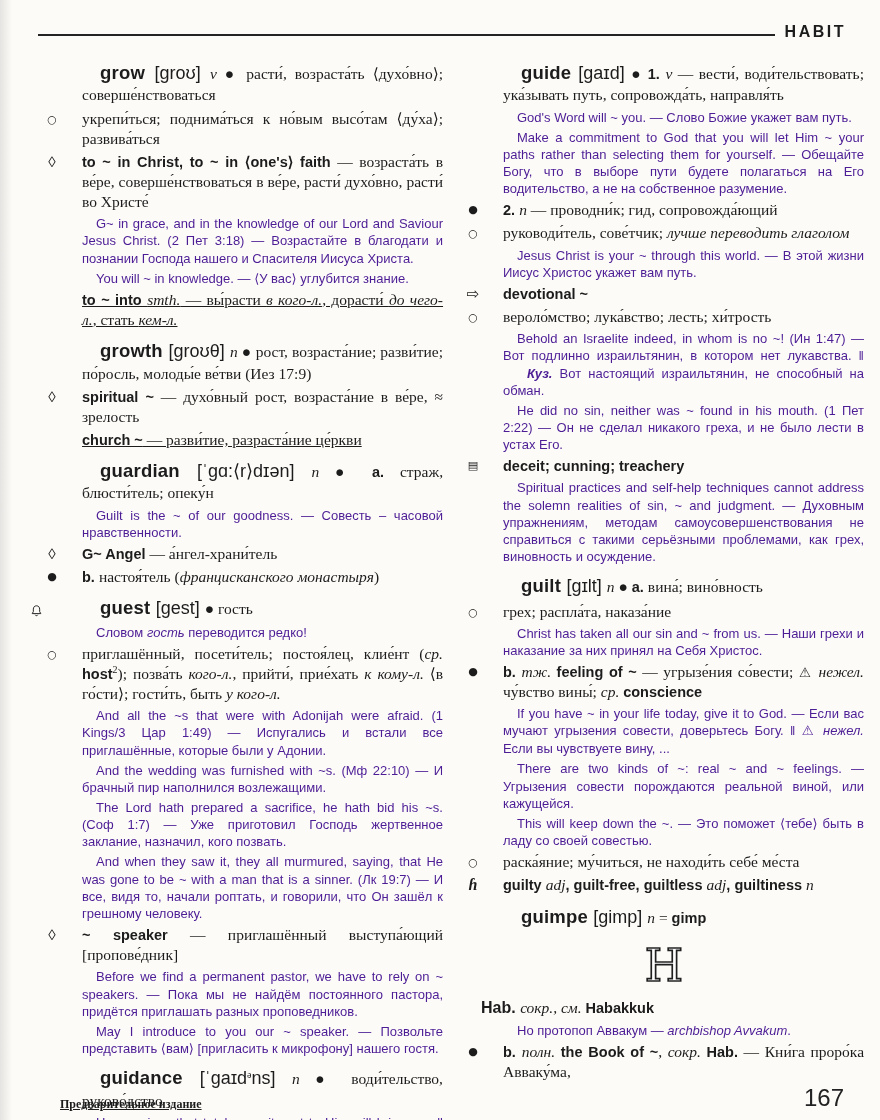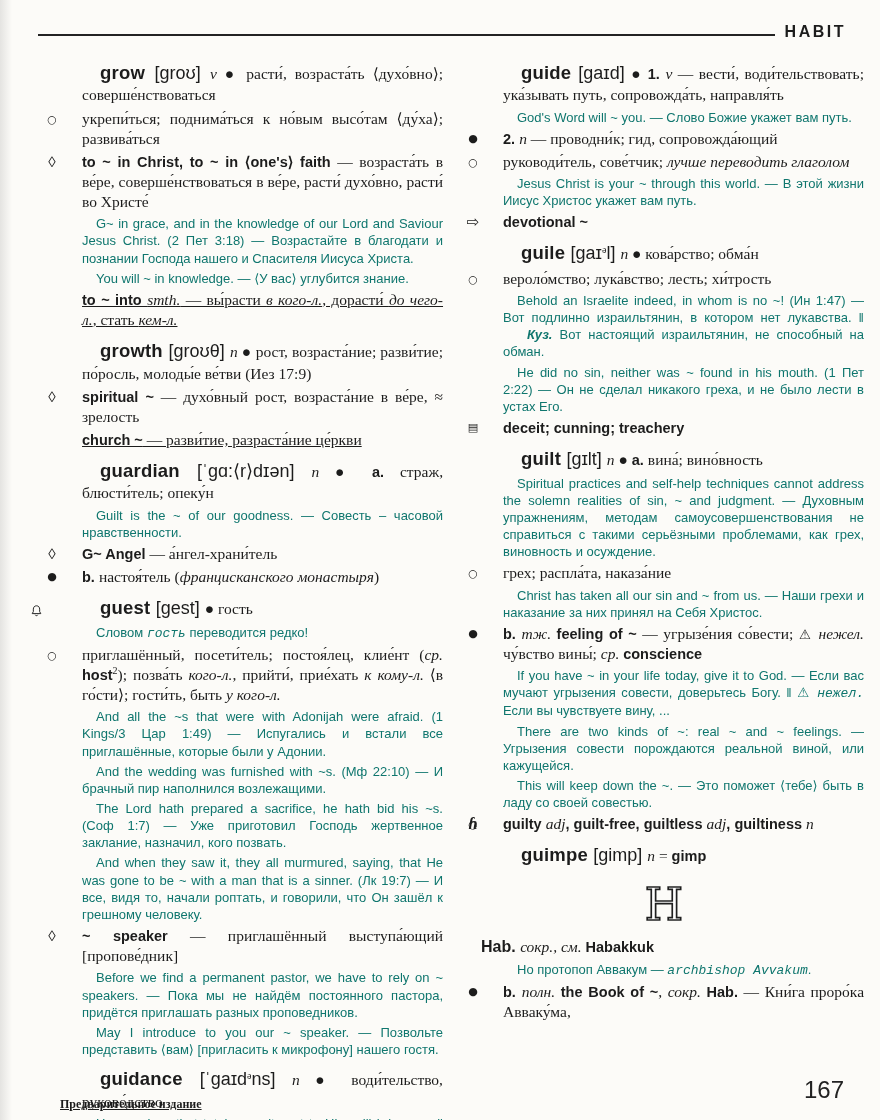--- a/index.html
+++ b/index.html
@@ -23,21 +23,21 @@
   }
   
   .cols{display:flex;gap:20px;padding:12px 16px 0 42px;}
   .col{flex:1;min-width:0;}
   .para{position:relative;text-align:justify;line-height:1.3;font-size:15.5px;}
   .p-entry{padding-left:40px;text-indent:-22px;margin-top:9px;}
   .p-sub{padding-left:40px;margin-top:3px;}
   .p-phrase{padding-left:40px;margin-top:3px;text-decoration:underline;}
   .p-ex{
     padding-left:40px;text-indent:14px;margin-top:3px;
-    font-family:"Liberation Sans",sans-serif;font-size:13px;line-height:1.32;color:#0f766e;
+    font-family:"Liberation Sans",sans-serif;font-size:13px;line-height:1.32;color:#4c1d95;
   }
   .p-letter{text-align:center;margin:14px 0 6px 0;}
   .marker{
     position:absolute;left:2px;top:1px;width:16px;text-align:center;
     font-family:"DejaVu Sans",sans-serif;text-indent:0;color:#1c1c1c;
   }
   .p-entry .marker{left:-14px;top:4px;}
   .m-circle{font-size:11px;top:4px;}
   .m-bullet{font-size:11px;top:3px;}
   .m-diamond{font-size:15px;top:1px;font-family:"Liberation Serif",serif;}
@@ -47,28 +47,28 @@
   
   .s-hw{font-family:"Liberation Sans",sans-serif;font-weight:bold;font-size:18.5px;letter-spacing:.2px;margin-left:40px;}
   .s-hw2{font-family:"Liberation Sans",sans-serif;font-weight:bold;font-size:16px;}
   .s-pron{font-family:"Liberation Sans",sans-serif;font-size:18px;}
   .s-b{font-family:"Liberation Sans",sans-serif;font-weight:bold;font-size:14.5px;}
   .s-i{font-style:italic;}
   .s-bi{font-style:italic;font-weight:bold;margin-left:24px;}
   .s-r{}
   .s-warn{font-family:"DejaVu Sans",sans-serif;font-size:13.5px;}
   sup.s-sup{font-size:10px;line-height:0;}
-  .p-ex .s-i{font-family:Liberation Mono, monospace;}
+  .p-ex .s-i{font-family:Liberation Sans, sans-serif;}
   
   .footer-note{
     position:absolute;left:60px;bottom:8px;
     font-family:"Liberation Serif",serif;font-weight:bold;font-size:12px;text-decoration:underline;
   }
   .footer-page{
-    position:absolute;right:36px;bottom:16px;
+    position:absolute;right:36px;bottom:8px;
     font-family:"Liberation Sans",sans-serif;font-size:24px;color:#222;
   }
   svg{vertical-align:middle;}
 </style>
 </head>
 <body>
 
 <div class="page">
   <div class="header">
     <div class="rule"></div>
@@ -102,38 +102,38 @@
         <div class="para p-ex"><span class="s-r">And when they saw it, they all murmured, saying, that He was gone to be ~ with a man that is a sinner. (Лк 19:7) — И все, видя то, начали роптать, и говорили, что Он зашёл к грешному человеку.</span></div>
         <div class="para p-sub"><span class="marker m-diamond">◊</span><span class="s-b">~ speaker</span><span class="s-r"> — приглашённый выступа́ющий [пропове́дник]</span></div>
         <div class="para p-ex"><span class="s-r">Before we find a permanent pastor, we have to rely on ~ speakers. — Пока мы не найдём постоянного пастора, придётся приглашать разных проповедников.</span></div>
         <div class="para p-ex"><span class="s-r">May I introduce to you our ~ speaker. — Позвольте представить ⟨вам⟩ [пригласить к микрофону] нашего гостя.</span></div>
         <div class="para p-entry"><span class="s-hw">guidance </span><span class="s-pron">[ˈgaɪd</span><sup class="s-sup">ə</sup><span class="s-pron">ns] </span><span class="s-i">n</span><span class="s-r"> ● води́тельство, руково́дство</span></div>
         <div class="para p-ex"><span class="s-r">He promises that total commitment to Him will bring us all His great blessings of His love, presence, help and ~. — Он обещает: наша полная отдача будет многократно вознаграждена обильными благословениями Его любви, общения, помощи и руководства.</span></div>
       </div>
     <div class="col" id="col-right">
         <div class="para p-entry"><span class="s-hw">guide </span><span class="s-pron">[gaɪd] </span><span class="s-r">● </span><span class="s-b">1. </span><span class="s-i">v</span><span class="s-r"> — вести́, води́тельствовать; ука́зывать путь, сопровожда́ть, направля́ть</span></div>
         <div class="para p-ex"><span class="s-r">God's Word will ~ you. — Слово Божие укажет вам путь.</span></div>
+        <div class="para p-ex"><span class="s-r">Make a commitment to God that you will let Him ~ your paths rather than selecting them for yourself. — Обещайте Богу, что в выборе пути будете полагаться на Его водительство, а не на собственное разумение.</span></div>
         <div class="para p-sub"><span class="marker m-bullet">●</span><span class="s-b">2. </span><span class="s-i">n</span><span class="s-r"> — проводни́к; гид, сопровожда́ющий</span></div>
         <div class="para p-sub"><span class="marker m-circle">○</span><span class="s-r">руководи́тель, сове́тчик; </span><span class="s-i">лучше переводить глаголом</span></div>
         <div class="para p-ex"><span class="s-r">Jesus Christ is your ~ through this world. — В этой жизни Иисус Христос укажет вам путь.</span></div>
         <div class="para p-sub"><span class="marker m-arrow">⇨</span><span class="s-b">devotional ~</span></div>
-        <div class="para p-entry"><span class="s-hw">guile </span><span class="s-pron">[gaɪ</span><sup class="s-sup">ə</sup><span class="s-pron">l] </span><span class="s-i">n</span><span class="s-r"> ● кова́рство; обма́н</span></div>
         <div class="para p-sub"><span class="marker m-circle">○</span><span class="s-r">вероло́мство; лука́вство; лесть; хи́трость</span></div>
         <div class="para p-ex"><span class="s-r">Behold an Israelite indeed, in whom is no ~! (Ин 1:47) — Вот подлинно израильтянин, в котором нет лукавства. ‖ </span><span class="s-bi">Куз.</span><span class="s-r"> Вот настоящий израильтянин, не способный на обман.</span></div>
         <div class="para p-ex"><span class="s-r">He did no sin, neither was ~ found in his mouth. (1 Пет 2:22) — Он не сделал никакого греха, и не было лести в устах Его.</span></div>
         <div class="para p-sub"><span class="marker m-sqlines">▤</span><span class="s-b">deceit; cunning; treachery</span></div>
+        <div class="para p-ex"><span class="s-r">Spiritual practices and self-help techniques cannot address the solemn realities of sin, ~ and judgment. — Духовным упражнениям, методам самоусовершенствования не справиться с такими серьёзными проблемами, как грех, виновность и осуждение.</span></div>
         <div class="para p-entry"><span class="s-hw">guilt </span><span class="s-pron">[gɪlt] </span><span class="s-i">n</span><span class="s-r"> ● </span><span class="s-b">a. </span><span class="s-r">вина́; вино́вность</span></div>
-        <div class="para p-ex"><span class="s-r">Spiritual practices and self-help techniques cannot address the solemn realities of sin, ~ and judgment. — Духовным упражнениям, методам самоусовершенствования не справиться с такими серьёзными проблемами, как грех, виновность и осуждение.</span></div>
         <div class="para p-sub"><span class="marker m-circle">○</span><span class="s-r">грех; распла́та, наказа́ние</span></div>
         <div class="para p-ex"><span class="s-r">Christ has taken all our sin and ~ from us. — Наши грехи и наказание за них принял на Себя Христос.</span></div>
         <div class="para p-sub"><span class="marker m-bullet">●</span><span class="s-b">b. </span><span class="s-i">тж. </span><span class="s-b">feeling of ~</span><span class="s-r"> — угрызе́ния со́вести; </span><span class="s-warn">⚠ </span><span class="s-i">нежел.</span><span class="s-r"> чу́вство вины́; </span><span class="s-i">ср.</span><span class="s-r"> </span><span class="s-b">conscience</span></div>
         <div class="para p-ex"><span class="s-r">If you have ~ in your life today, give it to God. — Если вас мучают угрызения совести, доверьтесь Богу. ‖ </span><span class="s-warn">⚠ </span><span class="s-i">нежел.</span><span class="s-r"> Если вы чувствуете вину, ...</span></div>
         <div class="para p-ex"><span class="s-r">There are two kinds of ~: real ~ and ~ feelings. — Угрызения совести порождаются реальной виной, или кажущейся.</span></div>
         <div class="para p-ex"><span class="s-r">This will keep down the ~. — Это поможет ⟨тебе⟩ быть в ладу со своей совестью.</span></div>
-        <div class="para p-sub"><span class="marker m-circle">○</span></div>
+        <div class="para p-sub"><span class="marker m-circle">○</span><span class="s-r">раска́яние; му́читься, не находи́ть себе́ ме́ста</span></div>
         <div class="para p-sub"><span class="marker m-deriv">ɦ</span><span class="s-b">guilty </span><span class="s-i">adj</span><span class="s-b">, guilt-free, guiltless </span><span class="s-i">adj</span><span class="s-b">, guiltiness </span><span class="s-i">n</span></div>
         <div class="para p-entry"><span class="s-hw">guimpe </span><span class="s-pron">[gimp] </span><span class="s-i">n</span><span class="s-r"> = </span><span class="s-b">gimp</span></div>
         <div class="para p-letter"><svg width="60" height="46" viewBox="0 0 60 46">
             <text x="30" y="38" text-anchor="middle" font-family="DejaVu Serif, serif" font-size="44" fill="#ffffff" stroke="#1f1f1f" stroke-width="1.7">H</text>
           </svg></div>
         <div class="para p-entry"><span class="s-hw2">Hab. </span><span class="s-i">сокр., см. </span><span class="s-b">Habakkuk</span></div>
         <div class="para p-ex"><span class="s-r">Но протопоп Аввакум — </span><span class="s-i">archbishop Avvakum</span><span class="s-r">.</span></div>
         <div class="para p-sub"><span class="marker m-bullet">●</span><span class="s-b">b. </span><span class="s-i">полн. </span><span class="s-b">the Book of ~</span><span class="s-r">, </span><span class="s-i">сокр. </span><span class="s-b">Hab.</span><span class="s-r"> — Кни́га проро́ка Авваку́ма, </span></div>
       </div>
   </div>

